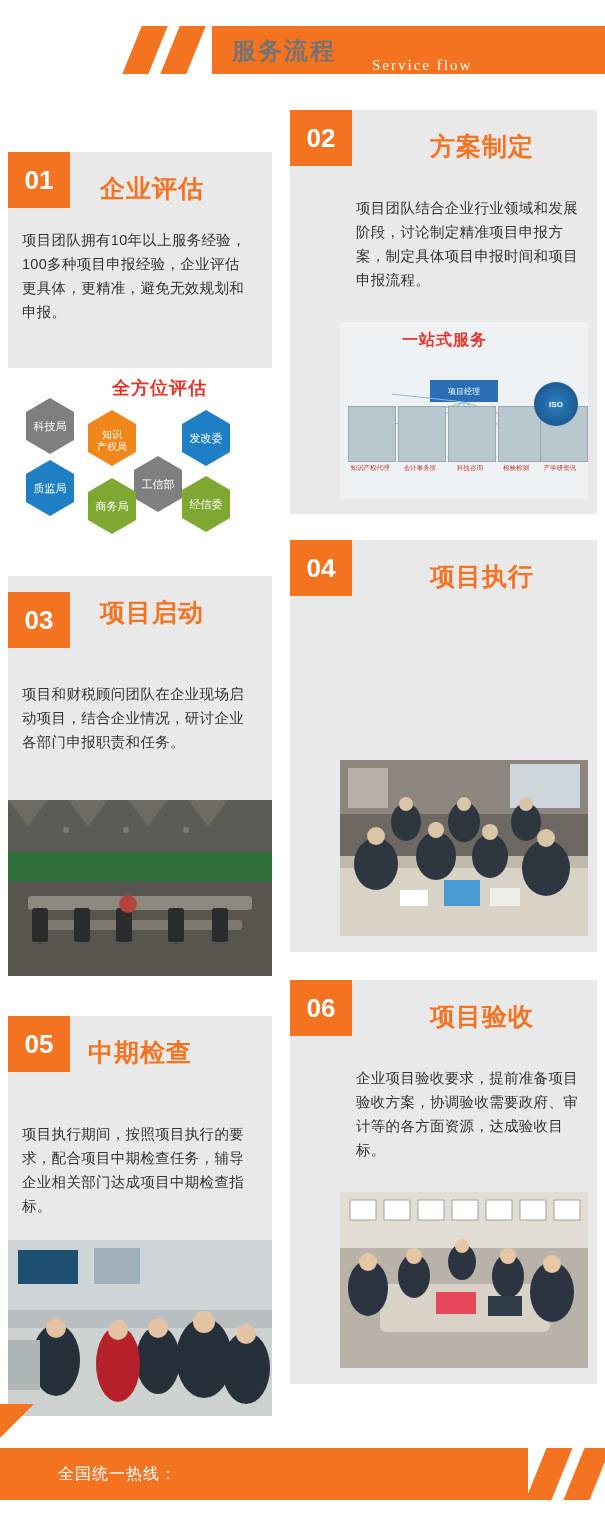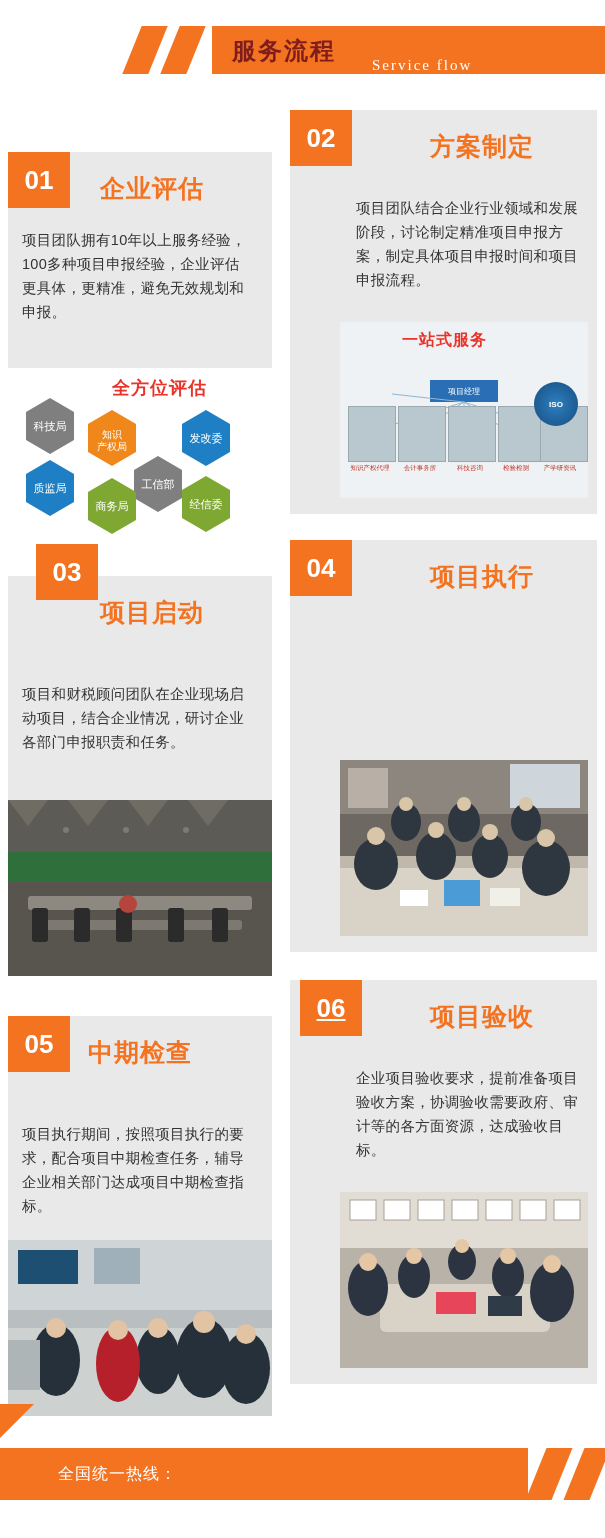--- a/index.html
+++ b/index.html
@@ -42,21 +42,21 @@
     transform: skewX(-22deg);
   }
   .slash1 { left: 132px; }
   .slash2 { left: 170px; }
   .header-title {
     position: absolute;
     left: 232px;
     top: 35px;
     font-size: 24px;
     font-weight: bold;
-    color: #7f1d1d;
+    color: #737373;
     letter-spacing: 2px;
   }
   .header-sub {
     position: absolute;
     left: 372px;
     top: 57px;
     font-size: 15px;
     color: #ffffff;
     letter-spacing: 2px;
     font-family: "Liberation Serif", serif;
@@ -179,21 +179,21 @@
     border-radius: 50%;
     background: radial-gradient(circle at 50% 50%, #2d7fc1 0%, #1d5c92 70%, #16496f 100%);
     color: #fff;
     font-size: 8px;
     display:flex; align-items:center; justify-content:center;
     font-weight: bold;
   }
 
   
   #card3 { left: 8px; top: 576px; width: 264px; height: 400px; }
-  #badge3 { left: 8px; top: 544px; margin-left: 28px; }
+  #badge3 { left: 8px; top: 592px; }
   #title3 { left: 100px; top: 596px; }
   #text3  { left: 22px; top: 682px; width: 224px; }
   .photo3 {
     position: absolute;
     left: 8px; top: 800px;
     width: 264px; height: 176px;
     overflow: hidden;
     background: #3a3a38;
   }
 
@@ -218,21 +218,21 @@
   .photo5 {
     position: absolute;
     left: 8px; top: 1240px;
     width: 264px; height: 176px;
     overflow: hidden;
     background: #2e3a44;
   }
 
   
   #card6 { left: 290px; top: 980px; width: 307px; height: 404px; }
-  #badge6 { left: 300px; top: 980px; text-decoration: underline; }
+  #badge6 { left: 290px; top: 980px; }
   #title6 { left: 430px; top: 1000px; }
   #text6  { left: 356px; top: 1066px; width: 225px; }
   .photo6 {
     position: absolute;
     left: 340px; top: 1192px;
     width: 248px; height: 176px;
     overflow: hidden;
     background: #55504c;
   }
 

